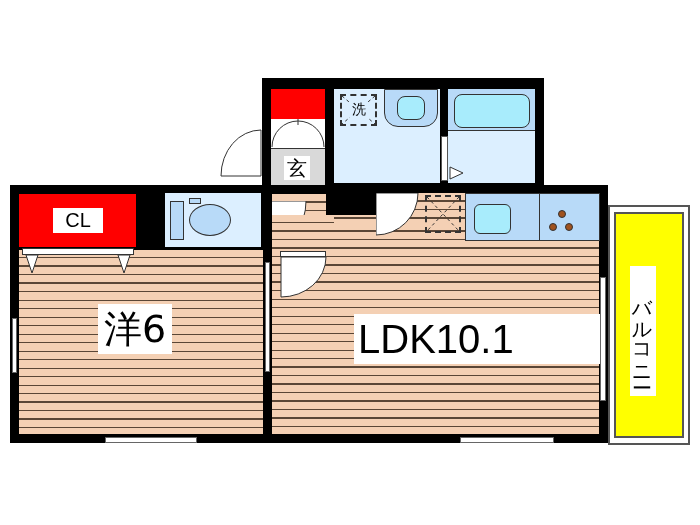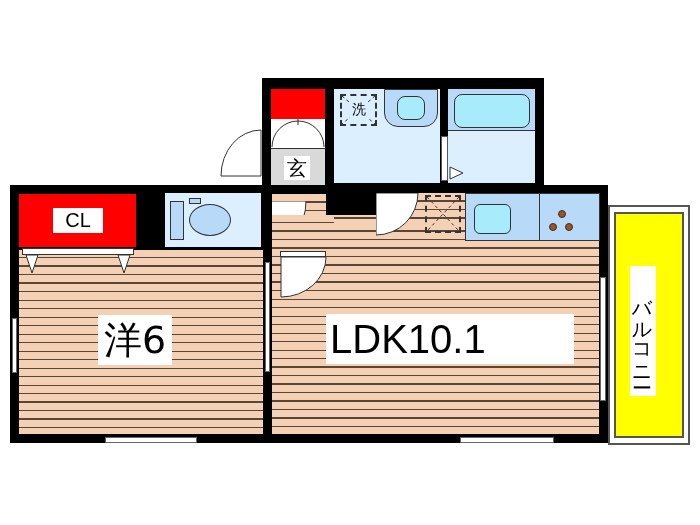--- a/index.html
+++ b/index.html
@@ -56,21 +56,21 @@
 
 <div class="abs floor" style="left:19px;top:250px;width:244px;height:184px;"></div>
 
 <div class="abs red" style="left:19px;top:194px;width:117px;height:53px;"></div>
 <div class="abs label" style="left:53px;top:208px;width:50px;height:25px;font-size:20px;">CL</div>
 <div class="abs" style="left:22px;top:248px;width:112px;height:7px;background:#fff;border:1px solid #333;"></div>
 <svg class="abs" style="left:24px;top:255px" width="110" height="22">
     <polygon points="2,0 14,0 8,18" fill="#fff" stroke="#333"></polygon>
     <polygon points="94,0 106,0 100,18" fill="#fff" stroke="#333"></polygon>
   </svg>
-<div class="abs label" style="left:98px;top:315px;width:74px;height:50px;font-size:38px;font-family:'DejaVu Sans',sans-serif;">洋6</div>
+<div class="abs label" style="left:98px;top:304px;width:74px;height:50px;font-size:38px;font-family:'DejaVu Sans',sans-serif;">洋6</div>
 
 <div class="abs wet" style="left:165px;top:193px;width:96px;height:54px;"></div>
 <div class="abs fix" style="left:170px;top:201px;width:14px;height:39px;"></div>
 <div class="abs fix" style="left:189px;top:198px;width:12px;height:6px;"></div>
 <div class="abs fix" style="left:189px;top:204px;width:42px;height:32px;border-radius:50%;"></div>
 
 <div class="abs floor" style="left:272px;top:194px;width:54px;height:60px;"></div>
 <div class="abs" style="left:264px;top:200px;width:6px;height:48px;background:#fff;border:1px solid #333;"></div>
 <svg class="abs" style="left:270px;top:201px" width="40" height="48">
     <path d="M0 0 L36 0 A36 46 0 0 1 0 46 Z" fill="#fff" stroke="#333"></path>
@@ -100,21 +100,21 @@
     </svg>
 </div>
 
 <div class="abs fix" style="left:465px;top:193px;width:135px;height:48px;"></div>
 <div class="abs aqua" style="left:474px;top:204px;width:37px;height:30px;border-radius:6px;"></div>
 <div class="abs" style="left:539px;top:193px;width:1px;height:48px;background:#333;"></div>
 <div class="abs" style="left:558px;top:210px;width:8px;height:8px;border-radius:50%;background:#a0521e;border:1px solid #333;"></div>
 <div class="abs" style="left:549px;top:223px;width:8px;height:8px;border-radius:50%;background:#a0521e;border:1px solid #333;"></div>
 <div class="abs" style="left:565px;top:223px;width:8px;height:8px;border-radius:50%;background:#a0521e;border:1px solid #333;"></div>
 
-<div class="abs label" style="left:326px;top:314px;width:248px;height:50px;font-size:40px;justify-content:flex-start;padding-left:4px;">LDK10.1</div>
+<div class="abs label" style="left:354px;top:314px;width:248px;height:50px;font-size:40px;justify-content:flex-start;padding-left:4px;">LDK10.1</div>
 
 <div class="abs wall" style="left:263px;top:185px;width:9px;height:258px;"></div>
 <div class="abs win" style="left:265px;top:262px;width:5px;height:110px;"></div>
 
 <div class="abs win" style="left:12px;top:318px;width:5px;height:55px;"></div>
 <div class="abs win" style="left:105px;top:437px;width:92px;height:6px;"></div>
 <div class="abs win" style="left:460px;top:437px;width:94px;height:6px;"></div>
 <div class="abs win" style="left:600px;top:277px;width:6px;height:124px;"></div>
 
 <div class="abs" style="left:608px;top:205px;width:82px;height:240px;border:2px solid #555;background:#fff;"></div>

